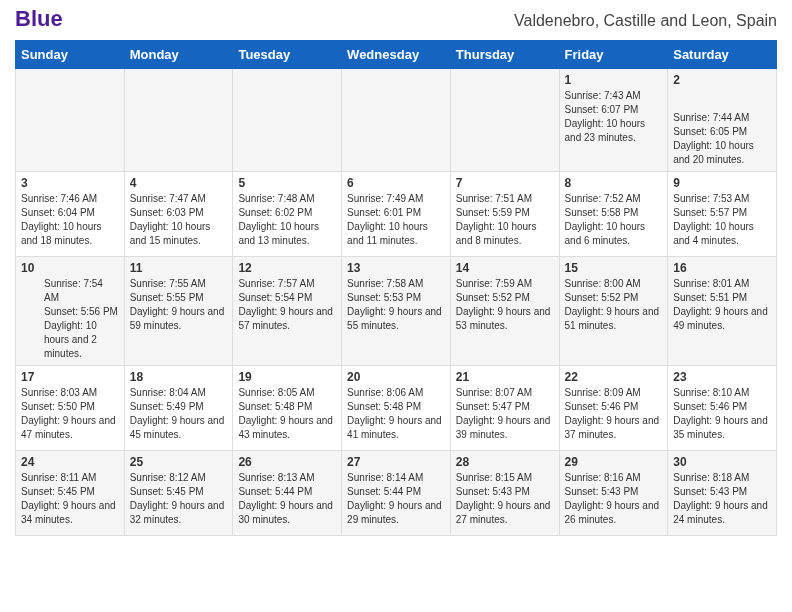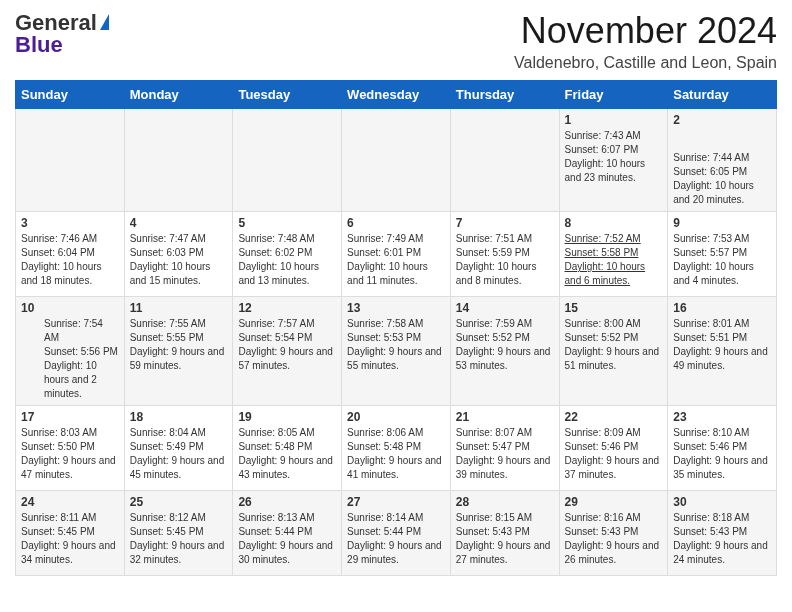--- a/index.html
+++ b/index.html
@@ -92,28 +92,23 @@
     }
     .empty-cell {
       background-color: inherit;
     }
   </style>
 </head>
 <body>
 
 <div class="header-area">
   <div class="logo">
-    <div class="logo-row">
-      <span style="font-size:22px; font-weight:bold; color:#333;">General</span>
-      <div class="logo-triangle"></div>
-    </div>
     <span style="font-size:22px; font-weight:bold; color:#4c1d95; margin-top:-4px;">Blue</span>
   </div>
   <div class="title-area">
-    <div class="month-title">November 2024</div>
     <div class="location-title">Valdenebro, Castille and Leon, Spain</div>
   </div>
 </div>
 
 <table>
   <thead>
     <tr>
     <th>Sunday</th>
         <th>Monday</th>
         <th>Tuesday</th>
@@ -169,21 +164,21 @@
 Daylight: 10 hours and 11 minutes.</div>
         </td>
         <td>
           <div class="day-num">7</div>
           <div class="cell-info" style="white-space: pre-line;">Sunrise: 7:51 AM
 Sunset: 5:59 PM
 Daylight: 10 hours and 8 minutes.</div>
         </td>
         <td>
           <div class="day-num">8</div>
-          <div class="cell-info" style="white-space: pre-line; text-decoration: underline;">Sunrise: 7:52 AM
+          <div class="cell-info" style="white-space: pre-line;">Sunrise: 7:52 AM
 Sunset: 5:58 PM
 Daylight: 10 hours and 6 minutes.</div>
         </td>
         <td>
           <div class="day-num">9</div>
           <div class="cell-info" style="white-space: pre-line;">Sunrise: 7:53 AM
 Sunset: 5:57 PM
 Daylight: 10 hours and 4 minutes.</div>
         </td>
       </tr>

